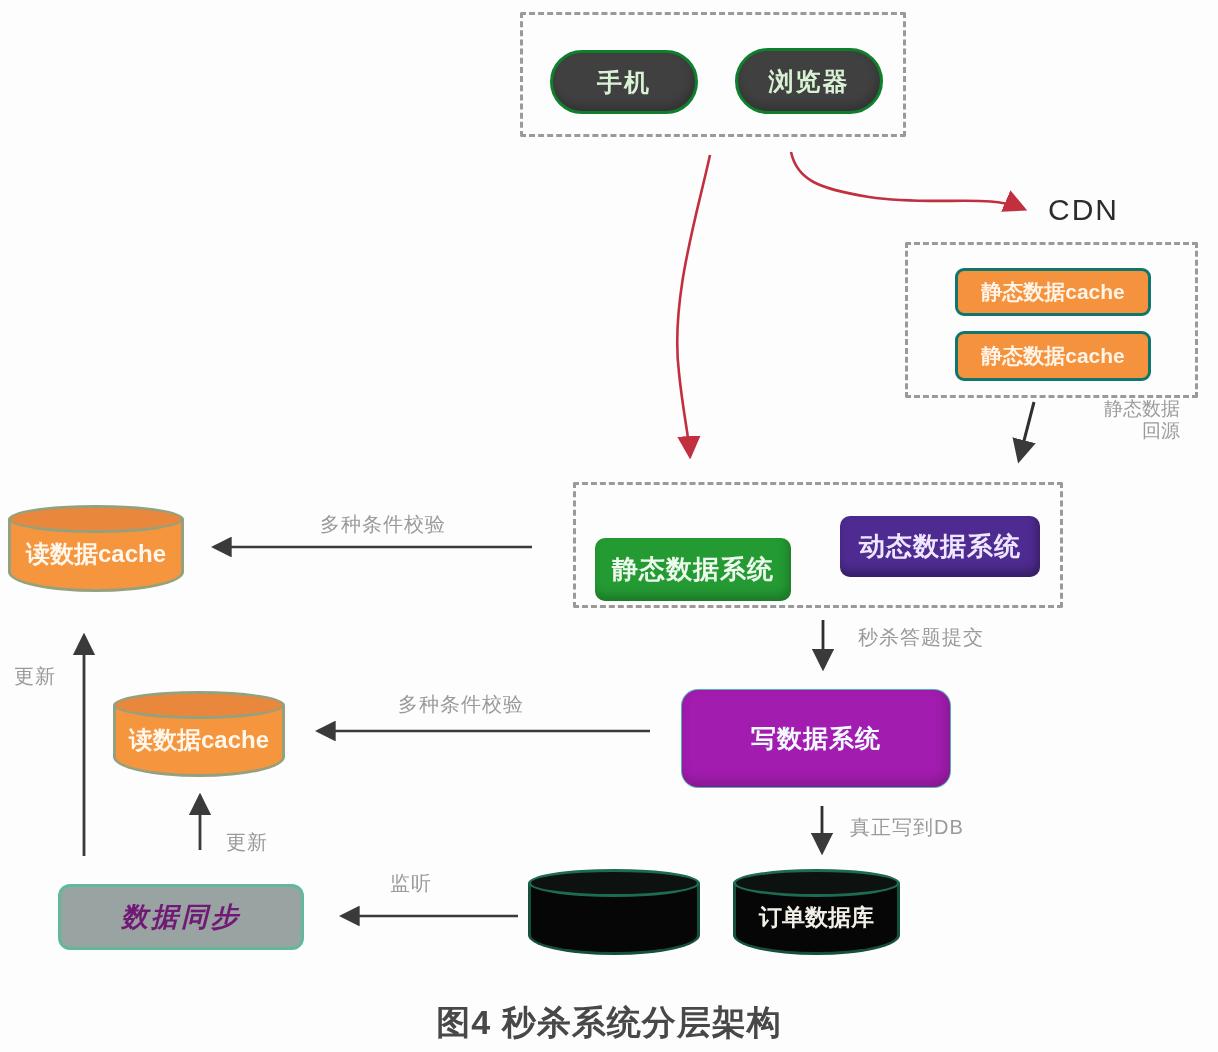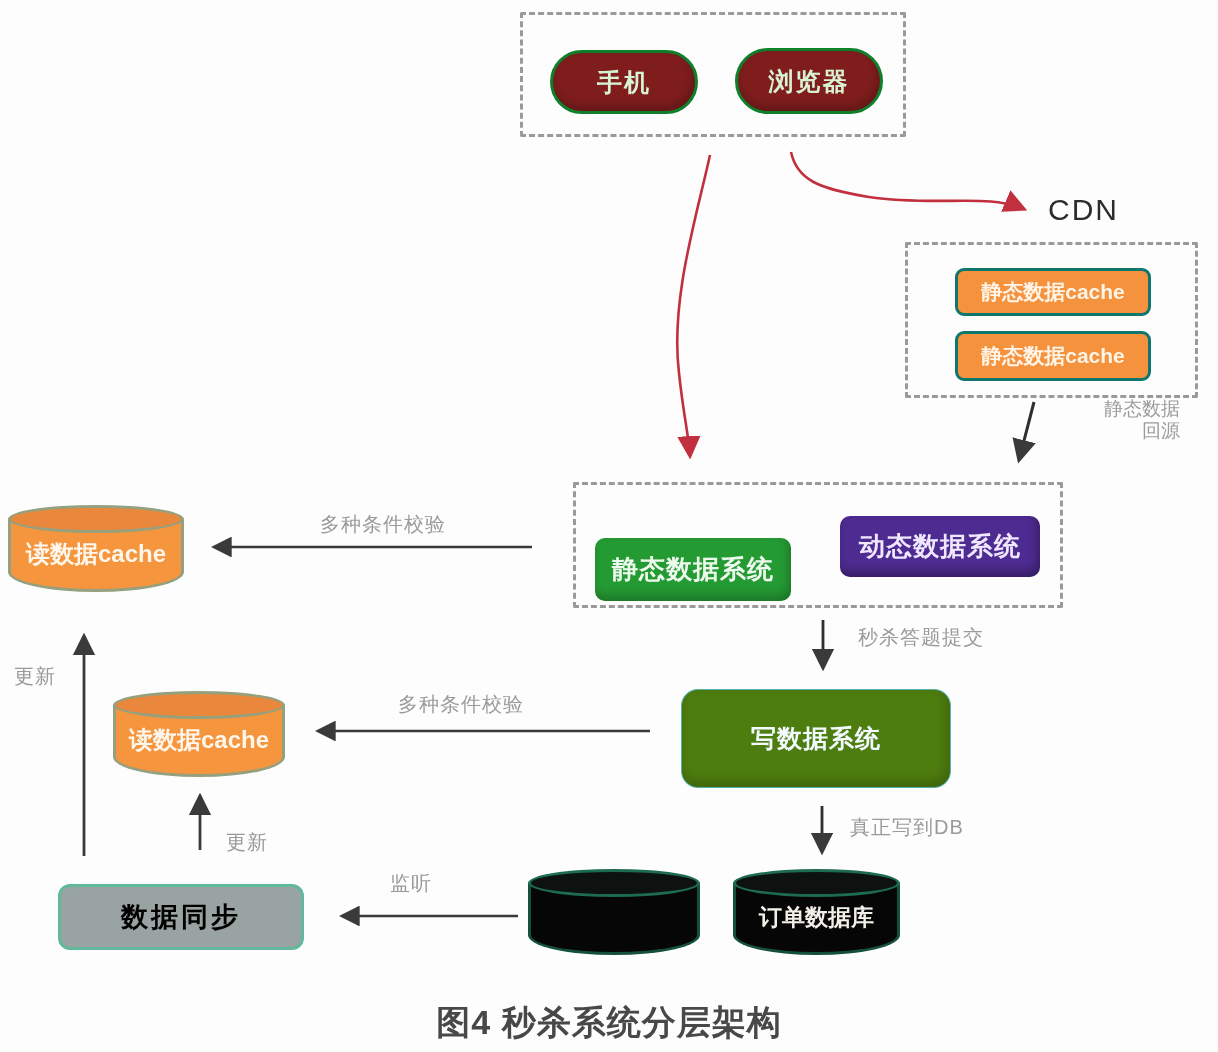--- a/index.html
+++ b/index.html
@@ -17,21 +17,21 @@
 
   .abs { position:absolute; box-sizing:border-box; }
   .flexc { display:flex; align-items:center; justify-content:center; }
 
   .dashed-box {
     border:3px dashed #9a9a9a;
     border-radius:2px;
     z-index:2;
   }
   .pill {
-    background:#7f1d1d;
+    background:#404040;
     border:3px solid #0e7f2b;
     border-radius:34px;
     color:#d8f2d4;
     font-weight:bold;
     font-size:25px;
     z-index:3;
     letter-spacing:2px;
     box-shadow: inset -2px -5px 8px rgba(0,0,0,.22);
   }
   .cache-box {
@@ -57,38 +57,39 @@
     background:#4e2b90;
     border-radius:10px;
     color:#efe6ff;
     font-weight:bold;
     font-size:26px;
     letter-spacing:1px;
     z-index:3;
     box-shadow: inset -3px -6px 10px rgba(0,0,0,.3);
   }
   .sys-blue {
-    background:#4d7c0f;
+    background:#a21caf;
     border-radius:16px;
     color:#f2faff;
     font-weight:bold;
     font-size:25px;
     letter-spacing:1px;
     z-index:3;
     box-shadow: inset -3px -6px 12px rgba(0,0,0,.18), 0 0 0 1px #55b3b0;
   }
   .sync-box {
     background:#99a3a2;
     border:3px solid #62b89c;
     border-radius:12px;
-    color:#000000;
+    color:#701a75;
     font-weight:bold;
     font-size:27px;
     letter-spacing:3px;
     z-index:3;
+    font-style:italic;
   }
 
   
   .cyl { z-index:3; }
   .cyl .cyl-top {
     position:absolute; left:0; right:0; top:0; height:28px;
     border-radius:50%;
     box-sizing:border-box;
     z-index:2;
   }

